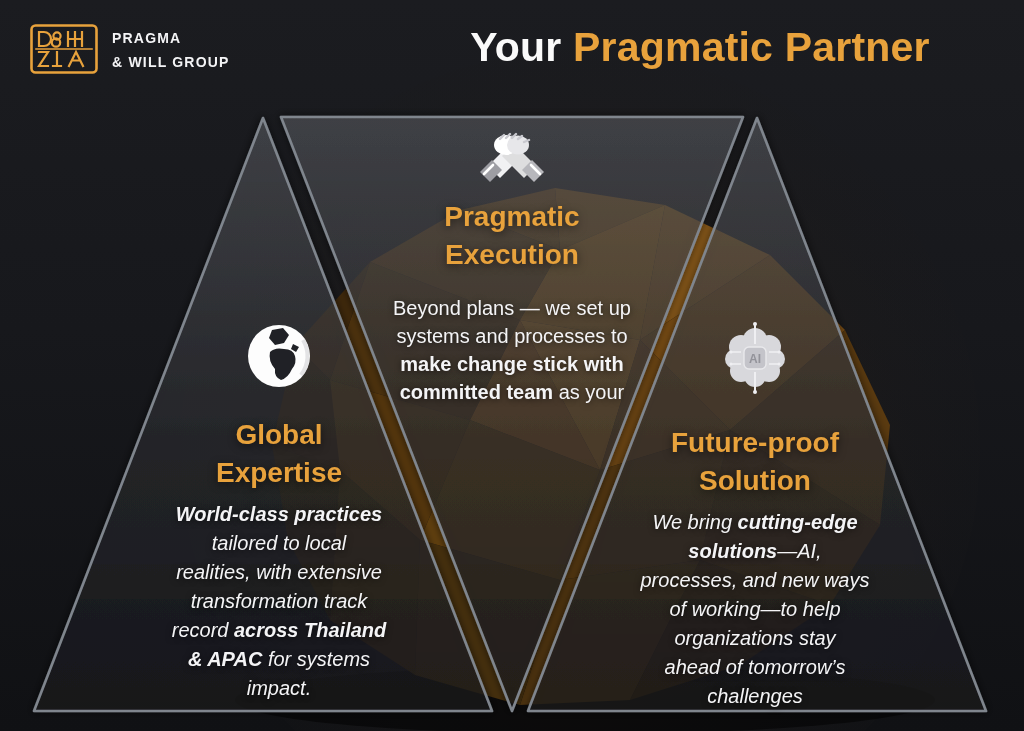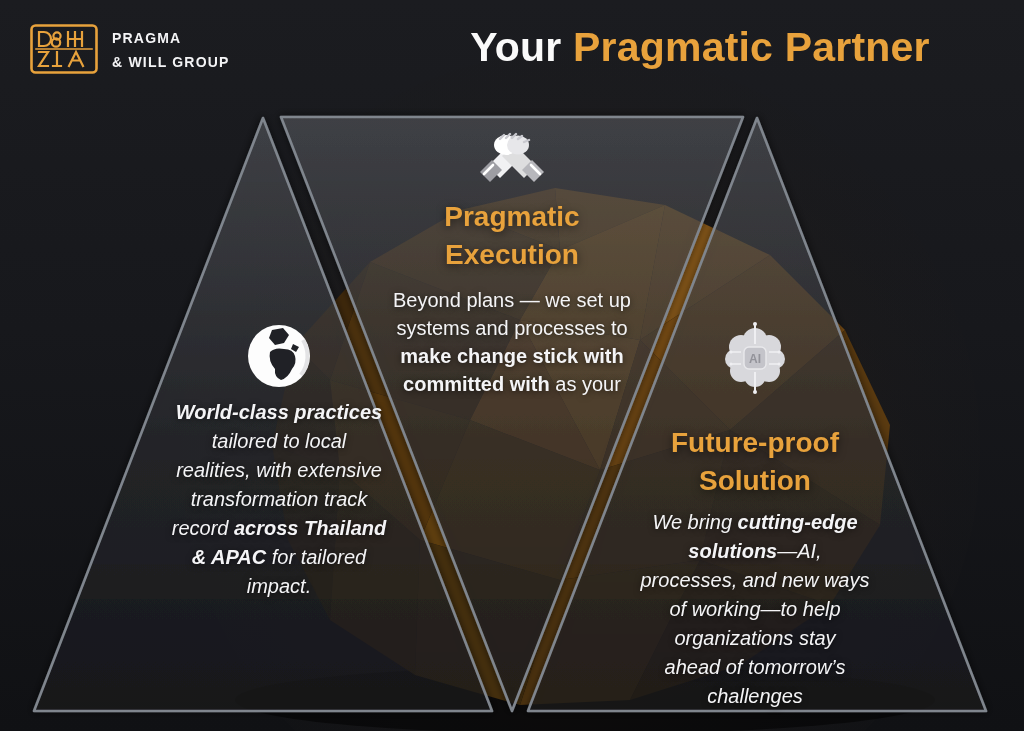--- a/index.html
+++ b/index.html
@@ -113,27 +113,31 @@
   <div class="pc" style="left:109px;top:322px;width:340px;">
     <div class="icon">
       <svg width="68" height="68" viewBox="0 0 68 68">
         <circle cx="34" cy="34" r="31" fill="#fdfdfd"></circle>
         <path d="M27,8 L38,6 L44,13 L39,21 L30,23 L24,16 Z" fill="#202126"></path>
         <path d="M25,30 Q30,25 39,27 Q48,27 50,34 Q52,41 47,47 Q43,56 36,58 Q29,55 30,47 Q23,39 25,30 Z" fill="#202126"></path>
         <path d="M48,22 l6,3 -3,5 -5,-3 Z" fill="#202126"></path>
         <path d="M58,18 a31,31 0 0 1 -2,35" stroke="#d2d2d6" stroke-width="4" fill="none" opacity="0.6"></path>
       </svg>
     </div>
+    <div class="heading" style="margin-top:26px;">
+      <div>Global</div>
+      <div>Expertise</div>
+    </div>
     <div class="body-text italic" style="margin-top:8px;">
         <div><span class="b">World-class practices</span></div>
         <div><span>tailored to local</span></div>
         <div><span>realities, with extensive</span></div>
         <div><span>transformation track</span></div>
         <div><span>record </span><span class="b">across Thailand</span></div>
-        <div><span class="b">&amp; APAC</span><span> for tailored</span></div>
+        <div><span class="b">&amp; APAC</span><span> for systems</span></div>
         <div><span>impact.</span></div>
       </div>
   </div>
 
   <div class="pc" style="left:332px;top:128px;width:360px;">
     <div class="icon">
       <svg width="80" height="60" viewBox="0 0 80 60">
         <path d="M16,38 L38,16 L50,28 L28,50 Z" fill="#f1f1f3"></path>
         <path d="M64,38 L42,16 L30,28 L52,50 Z" fill="#dededf"></path>
         <path d="M8,44 L20,32 L30,42 L18,54 Z" fill="#9d9da3"></path>
@@ -143,25 +147,25 @@
         <ellipse cx="34" cy="17" rx="12" ry="10" fill="#ffffff"></ellipse>
         <ellipse cx="46" cy="17" rx="11" ry="9.5" fill="#e7e7ea"></ellipse>
         <path d="M28,11 l4,-4 M34,10 l4,-4 M40,10 l4,-4 M46,11 l4,-3 M52,14 l5,-2" stroke="#c9c9cf" stroke-width="2.4" stroke-linecap="round" fill="none"></path>
         <circle cx="40" cy="9" r="1.6" fill="#c9c9cf"></circle>
       </svg>
     </div>
     <div class="heading" style="margin-top:10px;">
       <div>Pragmatic</div>
       <div>Execution</div>
     </div>
-    <div class="body-text center-body" style="margin-top:12px;">
+    <div class="body-text center-body" style="margin-top:20px;">
         <div><span>Beyond plans — we set up</span></div>
         <div><span>systems and processes to</span></div>
         <div><span class="b">make change stick with</span></div>
-        <div><span class="b">committed with</span><span> as your</span></div>
+        <div><span class="b">committed team</span><span> as your</span></div>
       </div>
   </div>
 
   <div class="pc" style="left:585px;top:320px;width:340px;">
     <div class="icon">
       <svg width="76" height="76" viewBox="0 0 76 76">
         <g fill="#d8d8dc">
           <circle cx="24" cy="27" r="12"></circle>
             <circle cx="38" cy="20" r="12"></circle>
           <circle cx="52" cy="27" r="12"></circle>

